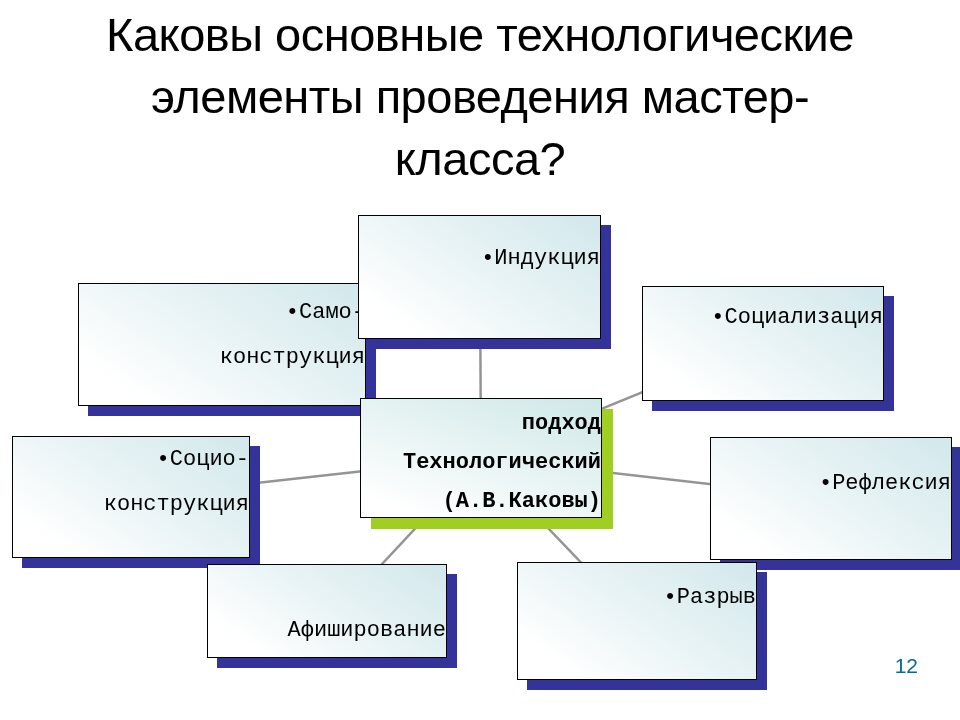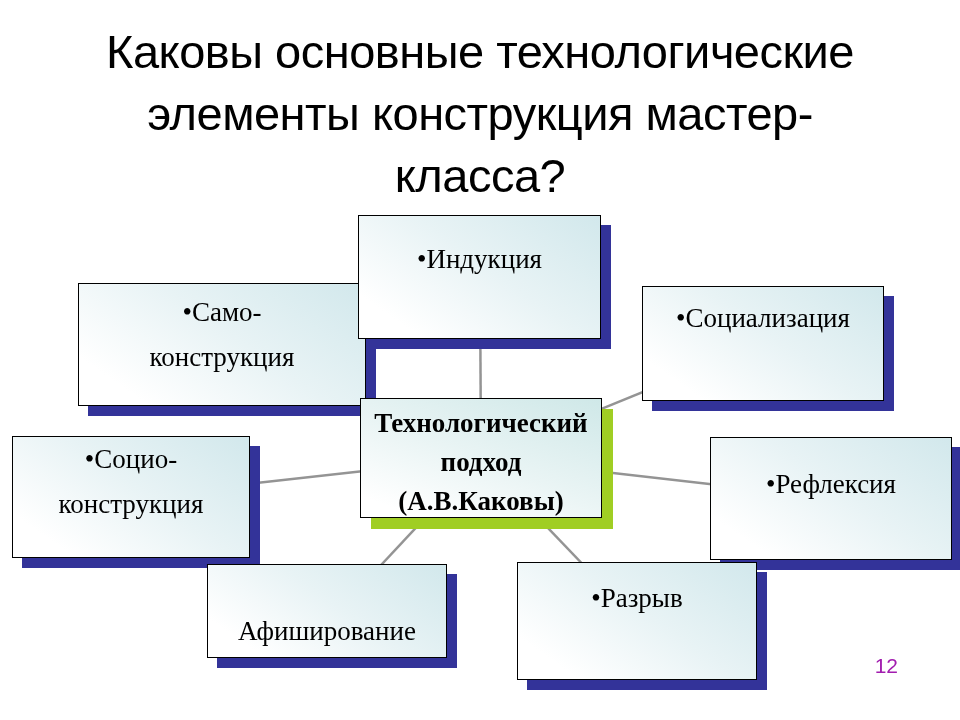--- a/index.html
+++ b/index.html
@@ -11,21 +11,21 @@
   }
   .slide {
     position: relative;
     width: 960px;
     height: 720px;
     background: #ffffff;
     overflow: hidden;
   }
   .title {
     position: absolute;
-    top: 21px;
+    top: 4px;
     left: 40px;
     right: 40px;
     text-align: center;
     color: #000000;
     font-size: 47px;
     line-height: 62px;
     font-weight: 400;
     letter-spacing: -0.5px;
     z-index: 3;
   }
@@ -36,23 +36,23 @@
     z-index: 1;
   }
   .node {
     position: absolute;
     border: 1.5px solid #000000;
     background: linear-gradient(215deg, #d2e8ec 0%, #e8f3f5 45%, #ffffff 85%);
     box-shadow: 10px 10px 0 0 #333399;
     z-index: 2;
     display: flex;
     flex-direction: column;
-    align-items: center;
-    font-family: Liberation Serif, serif;
-    font-size: 27px;
+    align-items: flex-end;
+    font-family: Liberation Mono, monospace;
+    font-size: 22px;
     color: #000000;
     text-align: center;
   }
   .node .node-line { line-height: 34px; }
   .node.two-line .node-line { line-height: 45px; }
 
   .node-induction { left: 358px; top: 215px; width: 243px; height: 124px; padding-top: 26px; }
   .node-samo      { left: 78px;  top: 283px; width: 288px; height: 123px; padding-top: 6px; }
   .node-social    { left: 642px; top: 286px; width: 242px; height: 115px; padding-top: 14px; }
   .node-socio     { left: 12px;  top: 436px; width: 238px; height: 122px; padding-top: 0; }
@@ -66,34 +66,34 @@
     box-shadow: 11px 11px 0 0 #a0ce23;
     background: linear-gradient(200deg, #cfe8e8 0%, #e9f4f4 50%, #ffffff 90%);
     font-weight: 700;
     z-index: 4;
   }
   .node-center .node-line { line-height: 39px; }
 
   .page-number {
     position: absolute;
     top: 654px;
-    right: 62px;
+    right: 42px;
     font-size: 21px;
-    color: #a21caf;
+    color: #0369a1;
     z-index: 3;
   }
 </style>
 </head>
 <body>
 
 <div class="slide">
 
   <div class="title">
     <div>Каковы основные технологические</div>
-    <div>элементы конструкция мастер-</div>
+    <div>элементы проведения мастер-</div>
     <div>класса?</div>
   </div>
 
   <svg class="connectors" viewBox="0 0 960 720" xmlns="http://www.w3.org/2000/svg">
     <line x1="481" y1="458" x2="480" y2="277" stroke="#949494" stroke-width="2.5"></line>
     <line x1="481" y1="458" x2="199" y2="344" stroke="#949494" stroke-width="2.5"></line>
     <line x1="481" y1="458" x2="763" y2="343" stroke="#949494" stroke-width="2.5"></line>
     <line x1="481" y1="458" x2="131" y2="497" stroke="#949494" stroke-width="2.5"></line>
     <line x1="481" y1="458" x2="831" y2="498" stroke="#949494" stroke-width="2.5"></line>
     <line x1="481" y1="458" x2="327" y2="623" stroke="#949494" stroke-width="2.5"></line>
@@ -124,20 +124,20 @@
 
   <div class="node node-afish">
     <div class="node-line">Афиширование</div>
   </div>
 
   <div class="node node-razryv">
     <div class="node-line">•Разрыв</div>
   </div>
 
   <div class="node node-center">
+    <div class="node-line">подход</div>
     <div class="node-line">Технологический</div>
-    <div class="node-line">подход</div>
     <div class="node-line">(А.В.Каковы)</div>
   </div>
 
   <div class="page-number">12</div>
 
 </div>
 
 </body></html>

